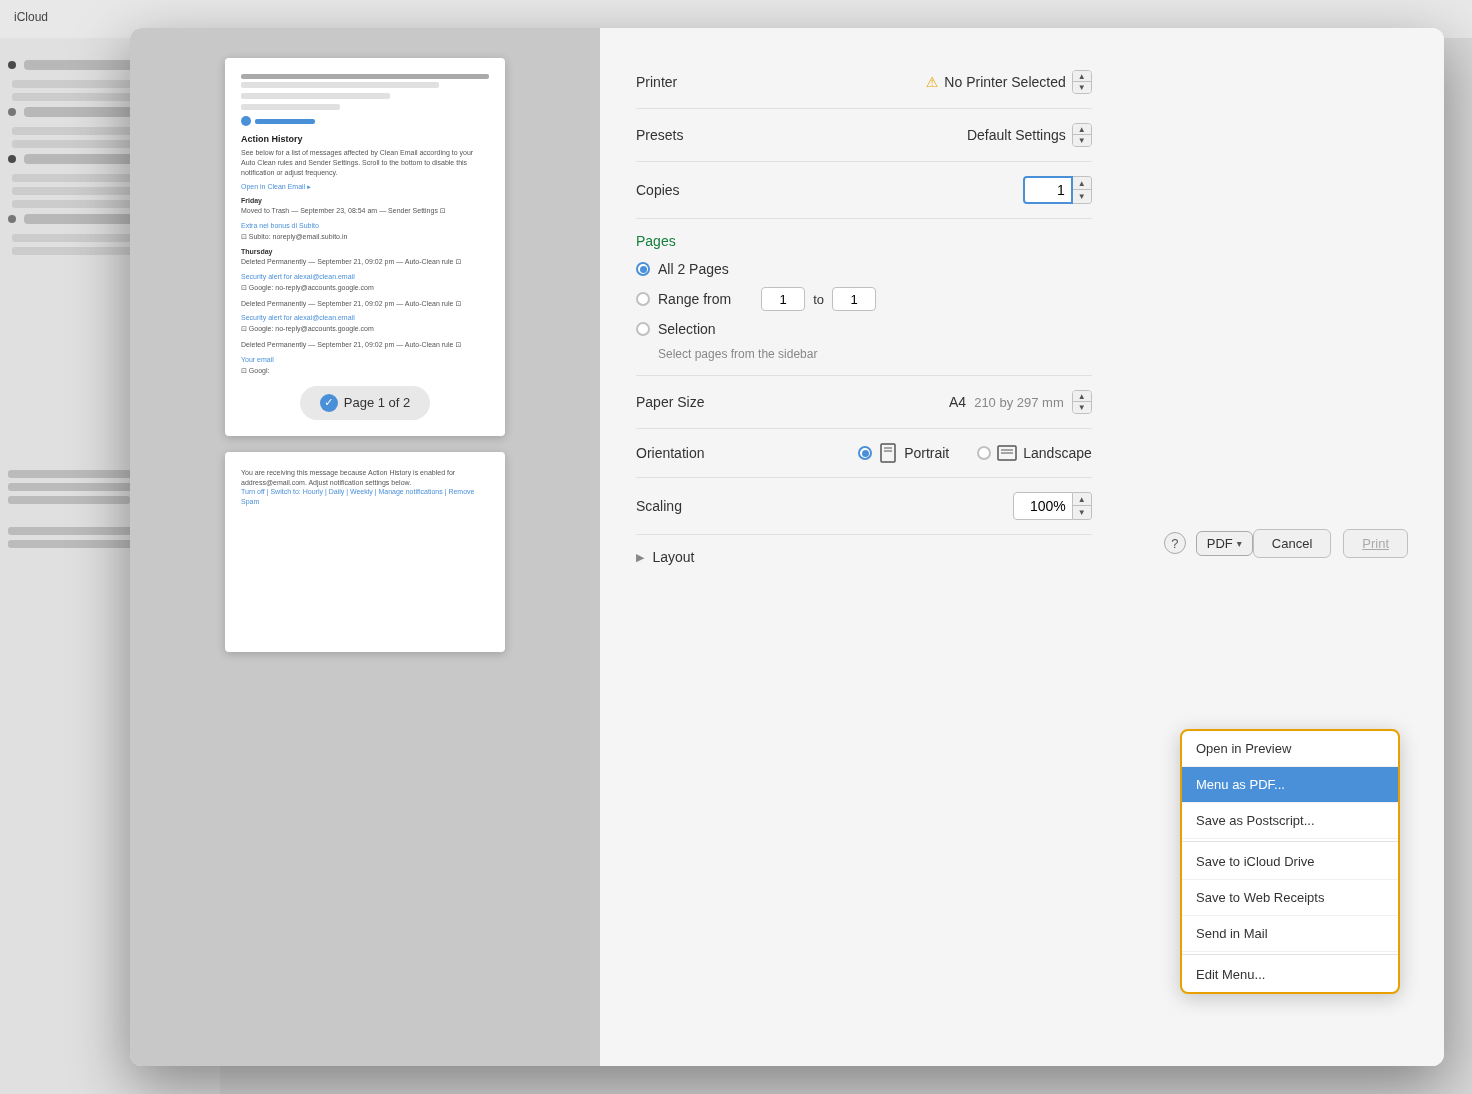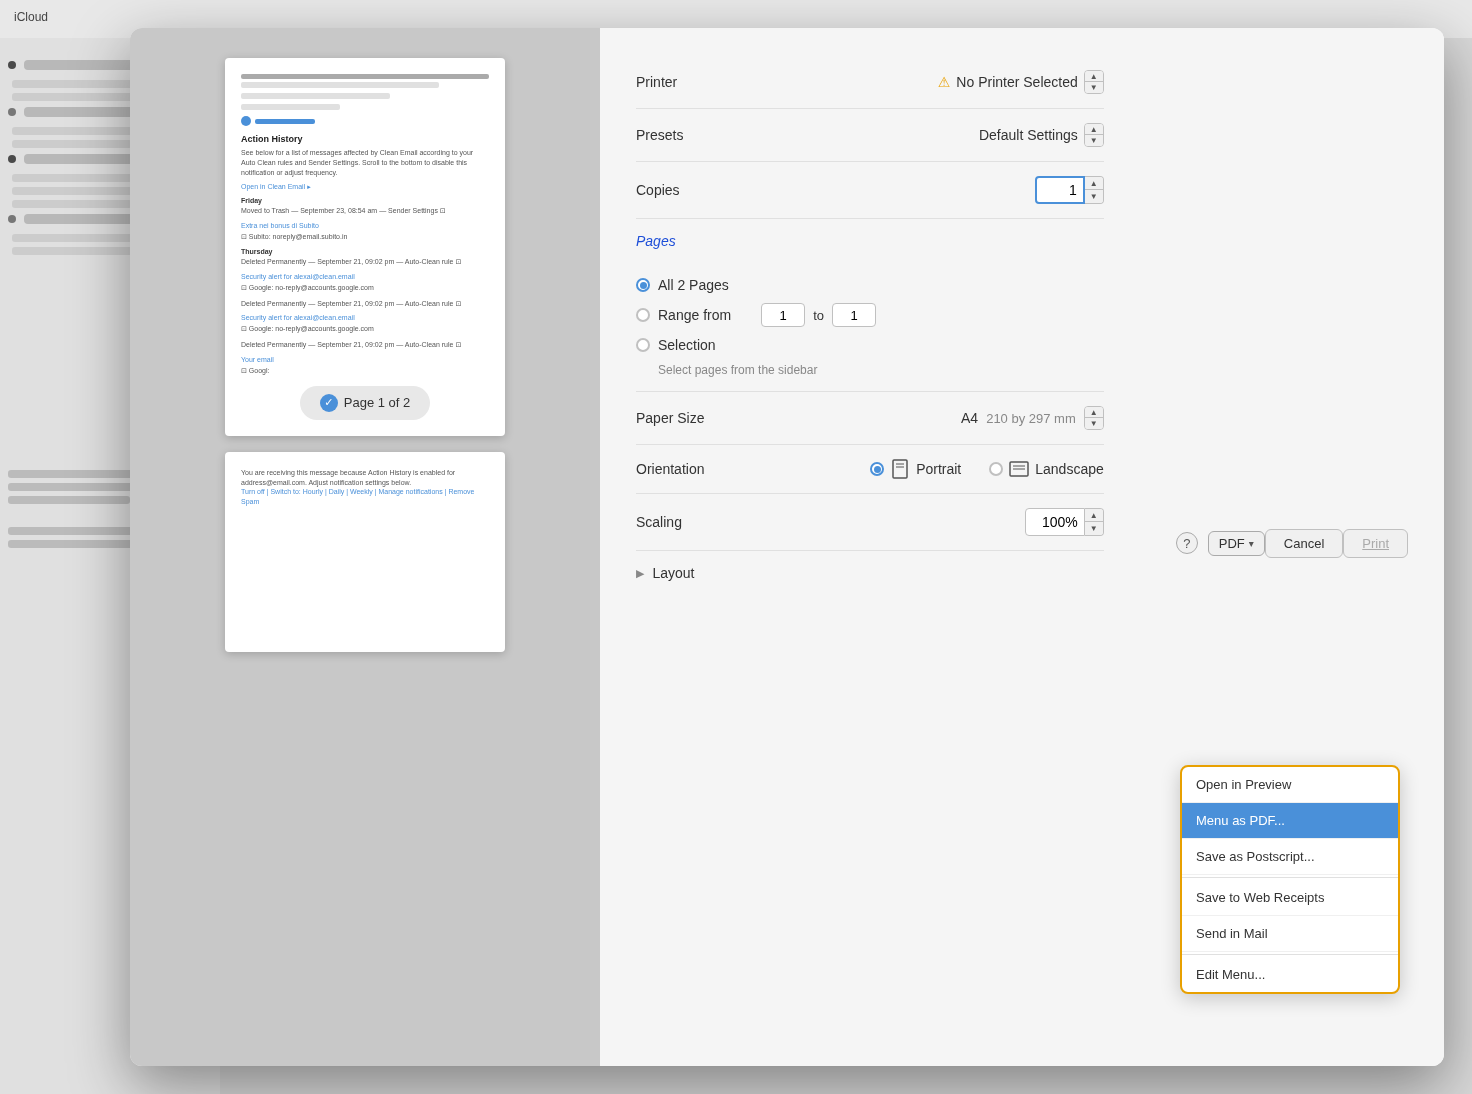--- a/index.html
+++ b/index.html
@@ -283,23 +283,22 @@
     }
 
     
     .pages-section {
       padding: 14px 0;
       border-bottom: 1px solid #e0e0e0;
     }
 
     .pages-title {
       font-size: 14px;
-      color: #1d4ed8;
-      margin-bottom: 28px;
-      font-style: italic;
+      color: #15803d;
+      margin-bottom: 12px;
     }
 
     .radio-row {
       display: flex;
       align-items: center;
       margin-bottom: 10px;
       gap: 8px;
     }
 
     .radio-btn {
@@ -481,20 +480,21 @@
     }
 
     .pdf-dropdown-arrow {
       font-size: 10px;
       color: #555;
     }
 
     .bottom-right {
       display: flex;
       align-items: center;
+      gap: 12px;
     }
 
     .cancel-btn {
       padding: 6px 18px;
       background: #f0f0f0;
       border: 1px solid #c0c0c0;
       border-radius: 6px;
       font-size: 13px;
       color: #333;
       cursor: pointer;
@@ -835,20 +835,21 @@
         <button class="cancel-btn">Cancel</button>
         <button class="print-btn">Print</button>
       </div>
     </div>
 
     <div class="pdf-dropdown-menu">
       <div class="dropdown-item">Open in Preview</div>
       <div class="dropdown-item selected">Menu as PDF...</div>
       <div class="dropdown-item">Save as Postscript...</div>
       <div class="dropdown-separator"></div>
+      <div class="dropdown-item">Save to iCloud Drive</div>
       <div class="dropdown-item">Save to Web Receipts</div>
       <div class="dropdown-item">Send in Mail</div>
       <div class="dropdown-separator"></div>
       <div class="dropdown-item">Edit Menu...</div>
     </div>
 
   </div>
 </div>
 
 </body></html>

